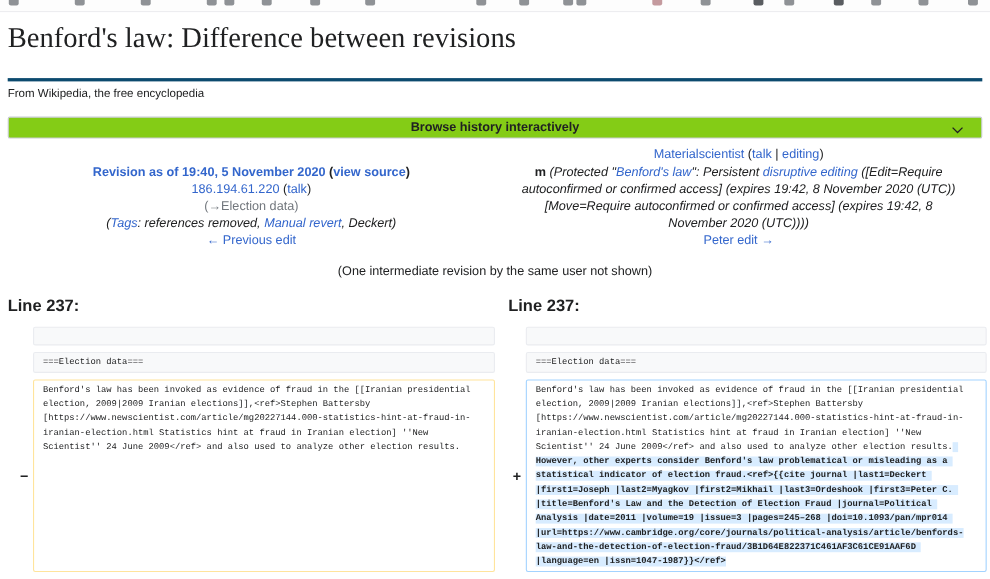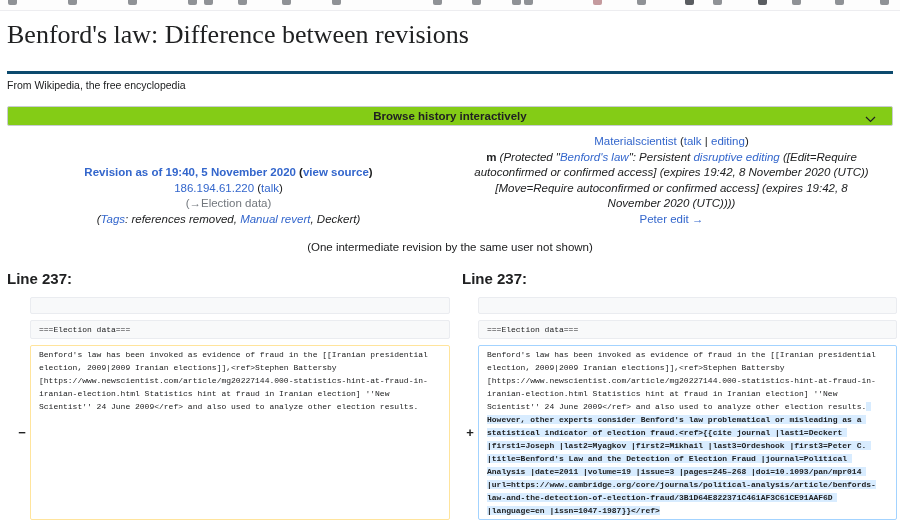--- a/index.html
+++ b/index.html
@@ -101,20 +101,23 @@
       <div class="bold">
         <a class="lnk">Revision as of 19:40, 5 November 2020</a><span> (</span><a class="lnk">view source</a><span>)</span>
       </div>
       <div>
         <a class="lnk">186.194.61.220</a><span> (</span><a class="lnk">talk</a><span>)</span>
       </div>
       <div class="autocomment">(→Election data)</div>
       <div class="ital">
         <span>(</span><a class="lnk">Tags</a><span>: </span><span>references removed</span><span>, </span><a class="lnk">Manual revert</a><span>, </span><span>Deckert</span><span>)</span>
       </div>
+      <div>
+        <a class="lnk">← Previous edit</a>
+      </div>
     </div>
 
     <div class="rev-col">
       <div>
         <a class="lnk">Materialscientist</a><span> (</span><a class="lnk">talk</a><span> | </span><a class="lnk">editing</a><span>)</span>
       </div>
       <div class="summary">
         <span class="minor-m">m</span><span class="ital"> (Protected "</span><a class="lnk ital">Benford's law</a><span class="ital">": Persistent </span><a class="lnk ital">disruptive editing</a><span class="ital"> ([Edit=Require autoconfirmed or confirmed access] (expires 19:42, 8 November 2020 (UTC)) [Move=Require autoconfirmed or confirmed access] (expires 19:42, 8 November 2020 (UTC))))</span>
       </div>
       <div>

